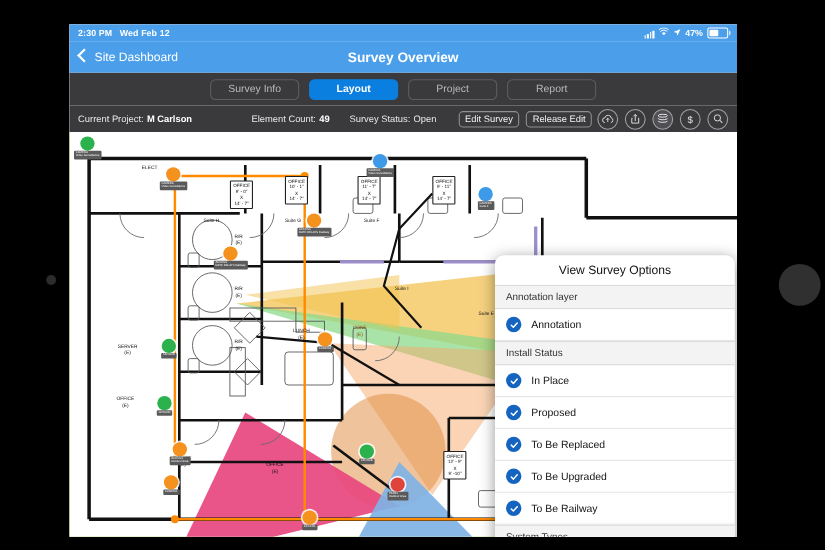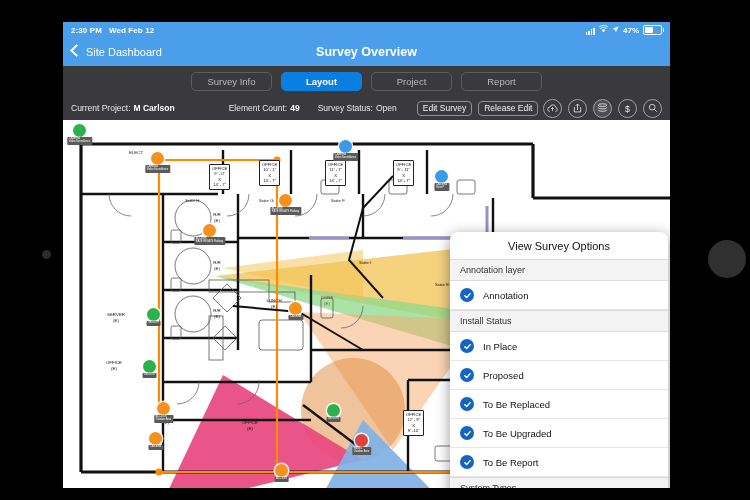--- a/index.html
+++ b/index.html
@@ -457,21 +457,21 @@
                 </svg>
               </span>
             <span>To Be Upgraded</span>
           </div>
           <div class="pop-row">
             <span class="chk">
                 <svg width="9" height="9" viewBox="0 0 10 10">
                   <path d="M2 5.2 4.1 7.3 8 2.9" stroke="#fff" stroke-width="1.5" fill="none" stroke-linecap="round" stroke-linejoin="round"></path>
                 </svg>
               </span>
-            <span>To Be Report</span>
+            <span>To Be Railway</span>
           </div>
 
           <div class="pop-sec">System Types</div>
 
         </div>
       </div>
 
     </div>
   </div>
 </div>

